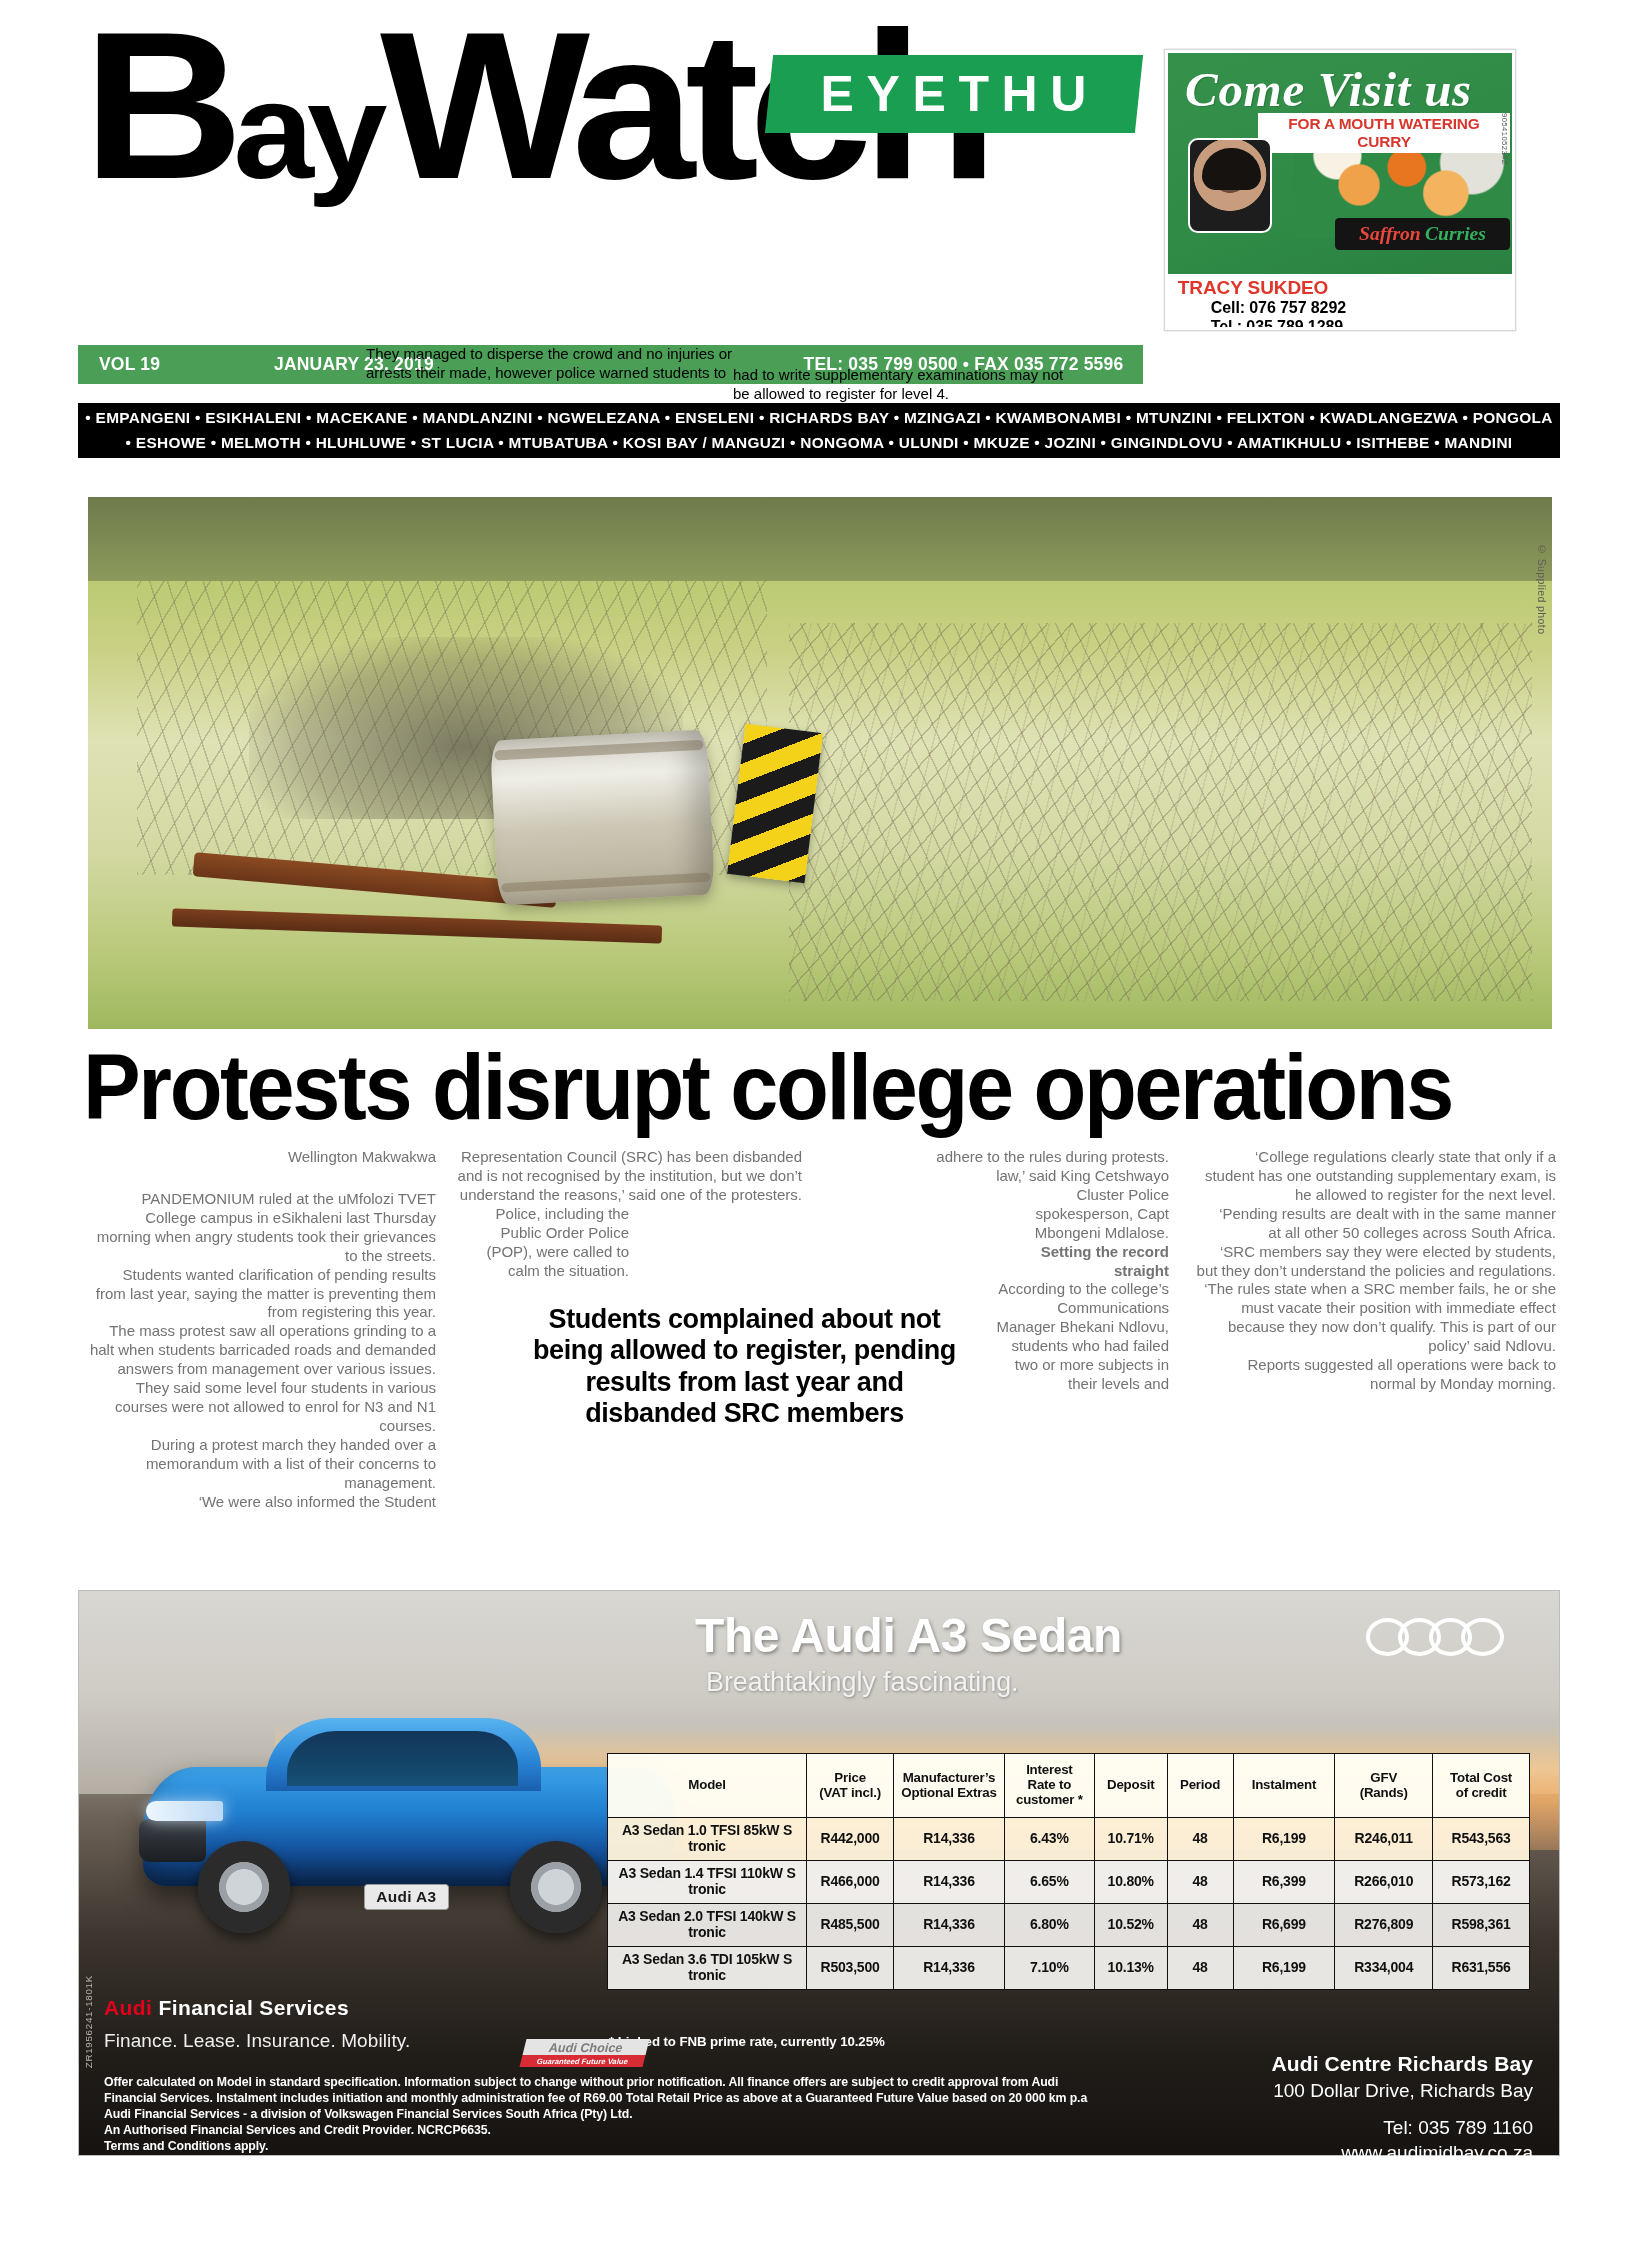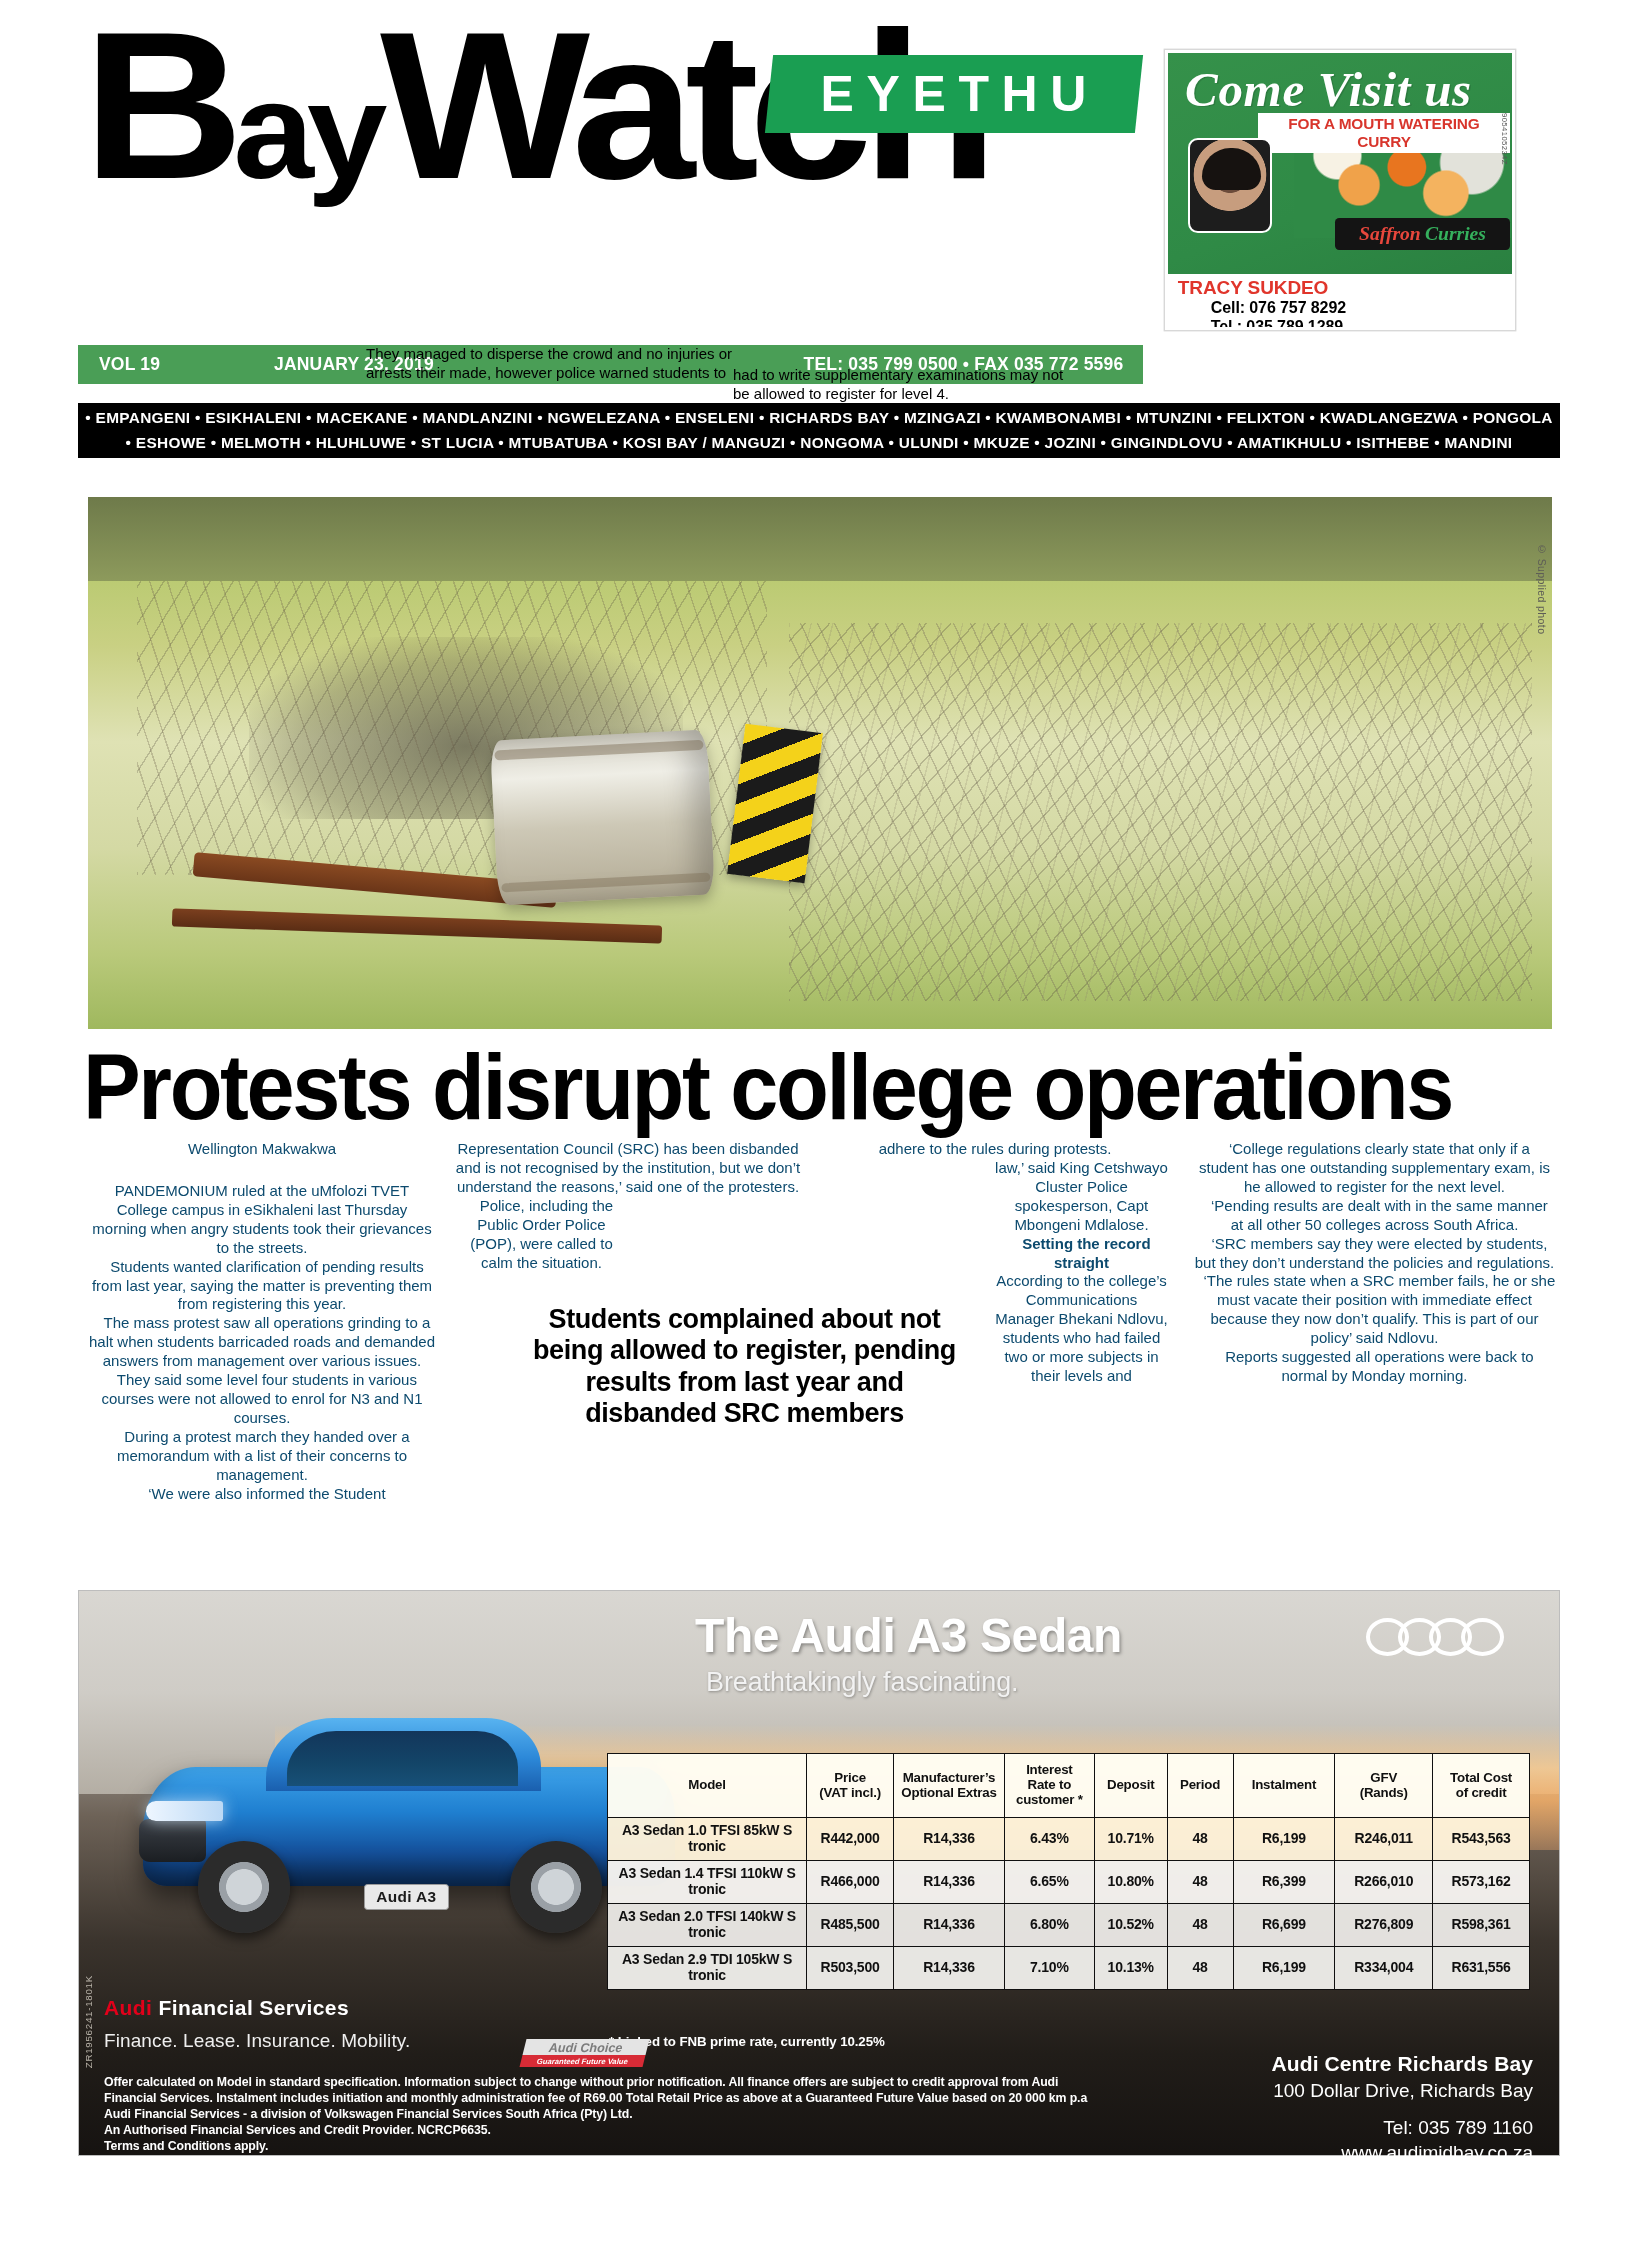--- a/index.html
+++ b/index.html
@@ -207,23 +207,23 @@
     letter-spacing: -2.5px;
     color: #000;
     transform: scaleX(0.94);
     transform-origin: left top;
     white-space: nowrap;
   }
 
   
   .story { position: absolute; left: 88px; top: 1140px; width: 1468px; height: 413px; }
   .col {
-    position: absolute; top: 0; width: 348px;
+    position: absolute; top: 8px; width: 348px;
     font-size: 15px; line-height: 1.262;
-    color: #0c4a6e; text-align: center;
+    color: #737373; text-align: right;
   }
   .c1 { left: 0; }
   .c2 { left: 366px; }
   .c3 { left: 733px; }
   .c4 { left: 1105px; width: 363px; }
   .byline { font-size: 15px; margin-bottom: 23px; }
   .col p { margin: 0; text-indent: 9.8px; }
   .col p.noind { text-indent: 0; }
   .subhead { font-weight: bold; margin-top: 14px; text-indent: 0; }
 
@@ -565,21 +565,21 @@
           <td>R485,500</td>
           <td>R14,336</td>
           <td>6.80%</td>
           <td>10.52%</td>
           <td>48</td>
           <td>R6,699</td>
           <td>R276,809</td>
           <td>R598,361</td>
         </tr>
         <tr>
-          <td class="model">A3 Sedan 2.9 TDI 105kW S tronic</td>
+          <td class="model">A3 Sedan 3.6 TDI 105kW S tronic</td>
           <td>R503,500</td>
           <td>R14,336</td>
           <td>7.10%</td>
           <td>10.13%</td>
           <td>48</td>
           <td>R6,199</td>
           <td>R334,004</td>
           <td>R631,556</td>
         </tr>
       </tbody>

